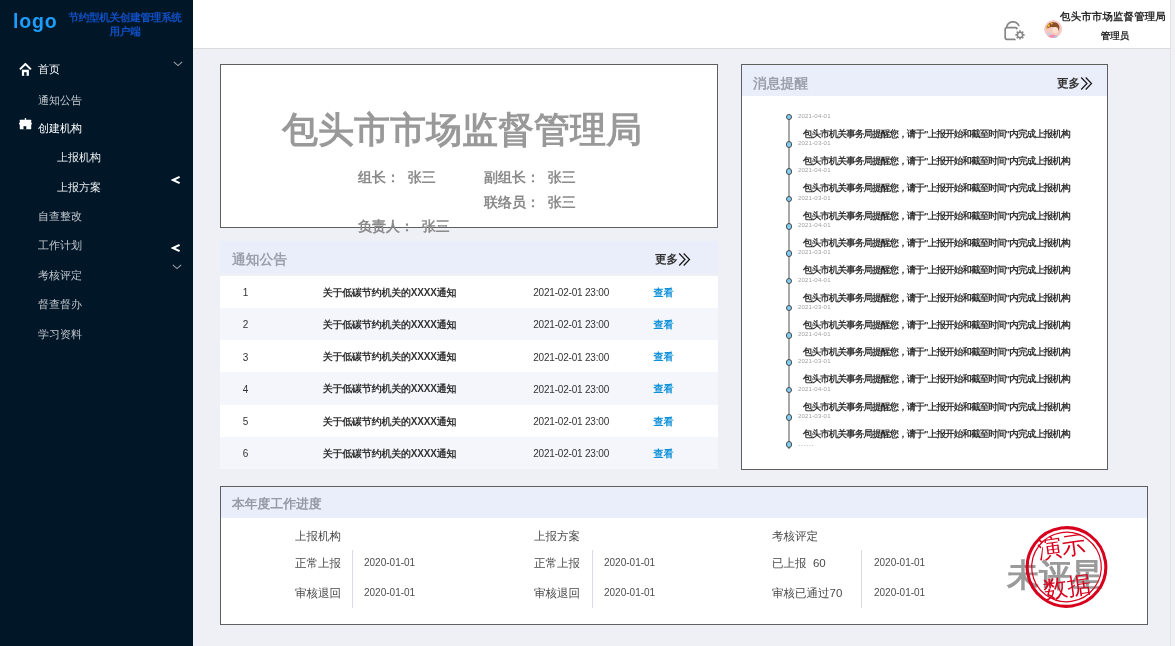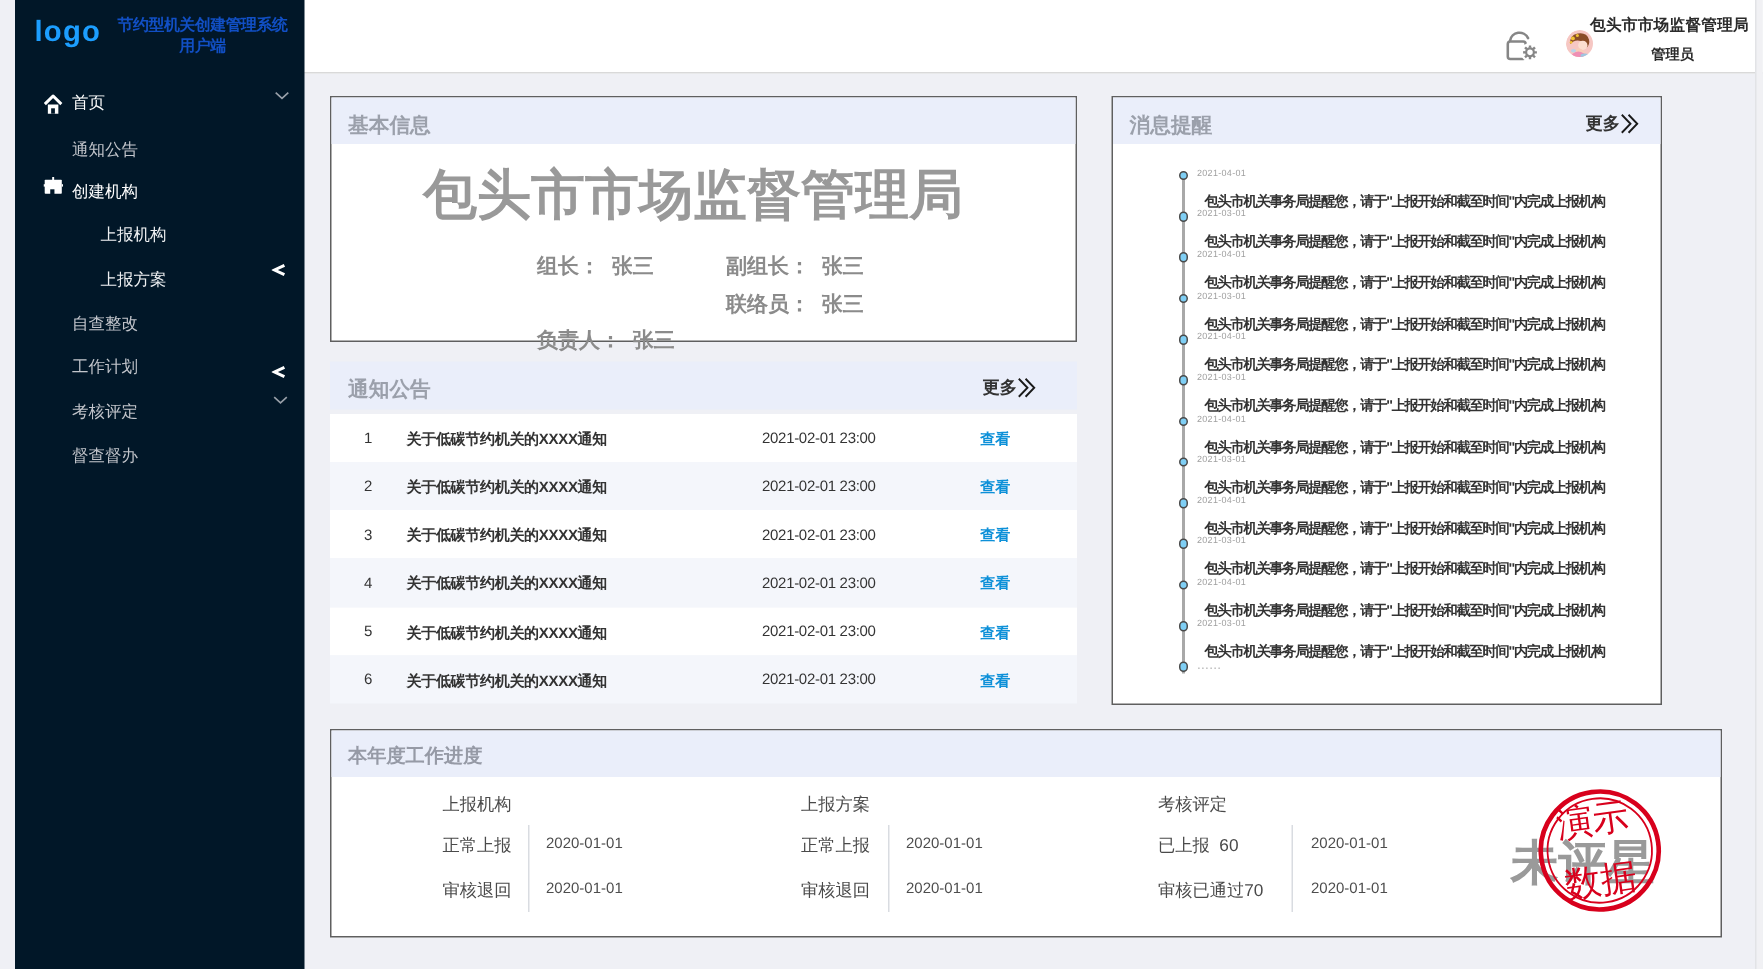--- a/index.html
+++ b/index.html
@@ -1,20 +1,20 @@
 <!DOCTYPE html>
 <html><head>
 <meta charset="utf-8">
 <style>
 * { margin:0; padding:0; box-sizing:border-box; }
 html,body { width:1175px; height:646px; overflow:hidden; }
 body { font-family:"Liberation Sans",sans-serif; background:#eff0f5; position:relative; }
 
 
-.sidebar { position:absolute; left:10px; top:0; width:193px; height:646px; background:#011728; z-index:5; }
+.sidebar { position:absolute; left:0; top:0; width:193px; height:646px; background:#011728; z-index:5; }
 .logo-txt { position:absolute; left:13px; top:10px; color:#1c9eff; font-size:19.5px; font-weight:700; letter-spacing:0.8px; }
 .sys-name { position:absolute; left:62px; top:11px; width:126px; color:#114fc4; font-size:10.6px; font-weight:700; text-align:center; line-height:13.6px; letter-spacing:-0.3px; }
 .menu { position:absolute; top:55px; left:0; width:193px; }
 .mi { position:relative; height:29.4px; line-height:29.4px; font-size:11px; color:#c2c5cb; padding-left:38px; }
 .mi.lv2 { padding-left:57px; color:#edeff1; }
 .mi.white { color:#fff; }
 .mi .ic { position:absolute; left:19px; top:8px; width:13px; height:13px; }
 
 
 .header { position:absolute; left:193px; top:0; width:982px; height:49px; background:#fff; border-bottom:1px solid #d9d9d9; z-index:4; }
@@ -31,22 +31,22 @@
 .b-title { position:absolute; left:0; top:110px; width:482px; text-align:center; font-size:36px; font-weight:700; color:#999; line-height:39px; top:110px; }
 .b-r1, .b-r2 { position:absolute; font-size:14px; font-weight:700; color:#8b8b8b; white-space:nowrap; }
 
 #noticehd { position:absolute; left:220px; top:241px; width:498px; height:32px; background:#eaeefa; line-height:32px; }
 #noticehd .t { color:#9ba0ab; font-weight:700; font-size:13.8px; padding-left:12px; float:left; line-height:38px; }
 .more { float:right; margin-right:27px; font-size:11.5px; color:#333; font-weight:700; line-height:36px; }
 #noticetb { position:absolute; left:220px; top:275.5px; width:498px; }
 .nrow { height:32.27px; padding-top:2px; display:flex; align-items:center; font-size:10px; color:#333; background:#fff; }
 .nrow:nth-child(even) { background:#f4f6fb; }
 .nrow .c1 { width:51px; text-align:center; }
-.nrow .c2 { width:237px; text-align:left; font-weight:700; letter-spacing:-0.2px; }
-.nrow .c3 { width:101px; text-align:left; letter-spacing:-0.2px; }
+.nrow .c2 { width:237px; text-align:center; font-weight:700; letter-spacing:-0.2px; }
+.nrow .c3 { width:101px; text-align:right; letter-spacing:-0.2px; }
 .nrow .c4 { width:109px; text-align:center; color:#0d90d8; font-weight:700; }
 
 #msg { left:741px; top:64px; width:367px; height:406px; }
 #msg .card-hd .t { float:left; }
 #msg .more { margin-right:14px; }
 .tl { position:absolute; left:43px; top:48.8px; width:360px; }
 .tl-line { position:absolute; left:3.4px; top:4px; height:331px; width:1.2px; background:#a8a8a8; }
 .tl-item { position:absolute; left:0; height:27.3px; width:100%; }
 .tl-dot { position:absolute; left:0.6px; top:0px; width:4.6px; height:4.6px; border-radius:50%; background:#7fcff5; border:1px solid #4a4a4a; box-sizing:content-box; z-index:2; }
 .tl-date { position:absolute; left:13px; top:-1px; font-size:6px; color:#a0a0a0; letter-spacing:0.2px; }
@@ -128,25 +128,25 @@
           <path d="M8.6 0.9 L2 4 L8.6 7.1" fill="none" stroke="#fff" stroke-width="2"></path>
         </svg></div>
     <div class="mi">自查整改</div>
     <div class="mi">工作计划<svg style="position:absolute;right:12px;top:12.6px;" width="10" height="8" viewBox="0 0 10 8">
           <path d="M8.6 0.9 L2 4 L8.6 7.1" fill="none" stroke="#fff" stroke-width="2"></path>
         </svg></div>
     <div class="mi">考核评定<svg class="chevsvg" width="10" height="6" viewBox="0 0 10 6" style="position:absolute;right:11.5px;top:3.5px;">
           <path d="M0.8 0.8 L5 4.6 L9.2 0.8" fill="none" stroke="#99a0a9" stroke-width="1.1"></path>
         </svg></div>
     <div class="mi">督查督办</div>
+    <div class="mi">学习资料</div>
   </div>
 </div>
 
 <div class="card" id="basic">
-  <div class="card-hd">基本信息</div>
   <div class="b-title" style="top:45px;">包头市市场监督管理局</div>
   <div class="b-r1" style="left:137px; top:104px;">组长：&nbsp;&nbsp;张三</div>
   <div class="b-r1" style="left:263px; top:104px;">副组长：&nbsp;&nbsp;张三</div>
   <div class="b-r2" style="left:137px; top:129px;margin-top:24px;">负责人：&nbsp;&nbsp;张三</div>
   <div class="b-r2" style="left:263px; top:129px;">联络员：&nbsp;&nbsp;张三</div>
 </div>
 
 <div id="noticehd">
     <span class="t">通知公告</span>
     <span class="more">更多<svg width="13" height="15" viewBox="0 0 13 15" style="vertical-align:-3.5px;">

